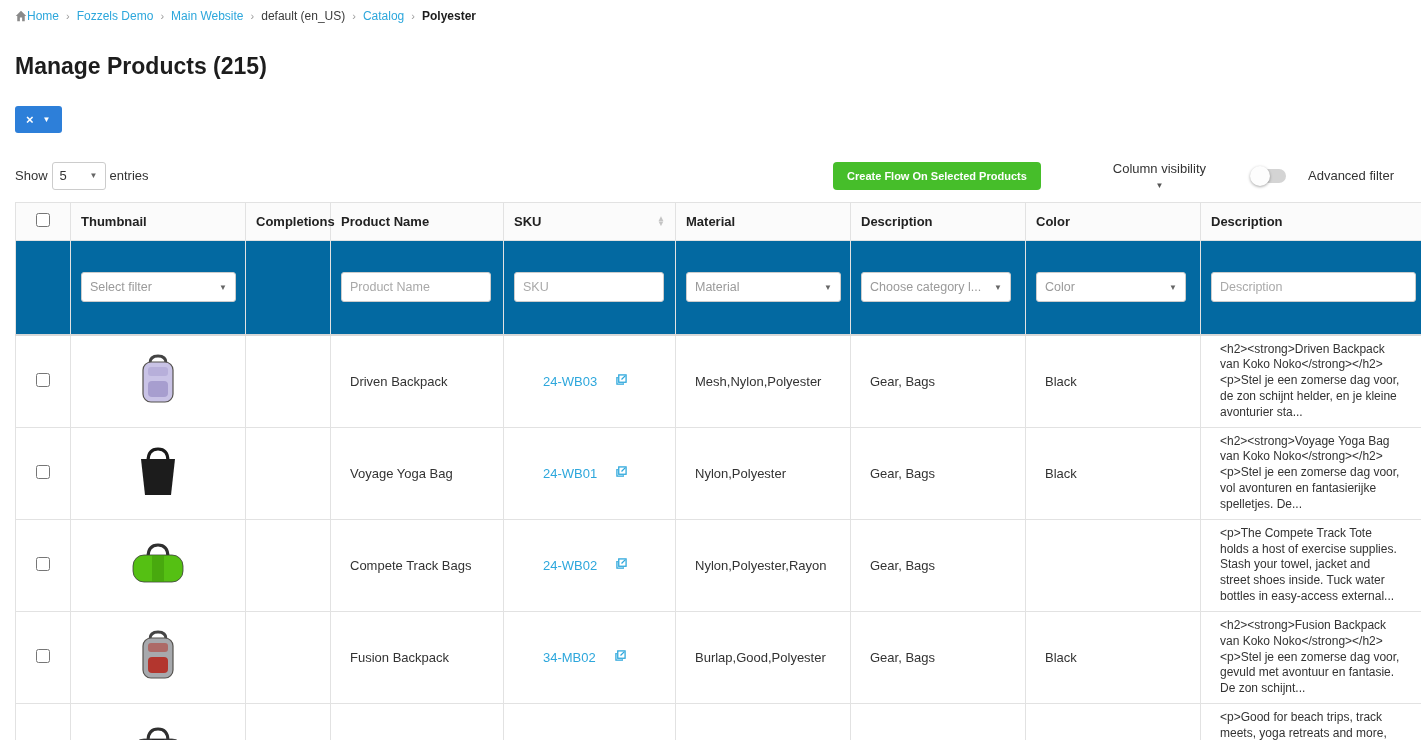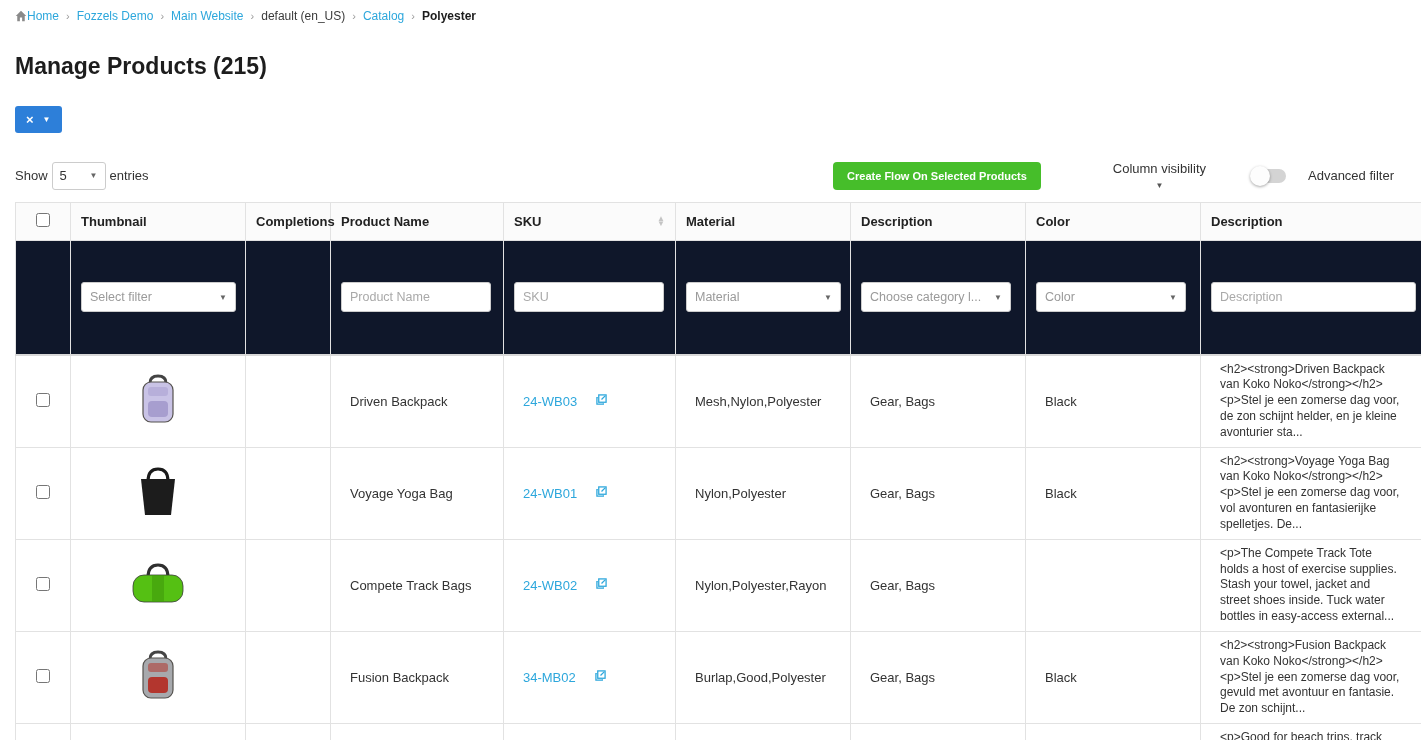--- a/index.html
+++ b/index.html
@@ -41,38 +41,38 @@
     margin-right: 22px; cursor: pointer; }
   .toggle .knob { position: absolute; left: -2px; top: -3px; width: 20px; height: 20px;
     background: #fdfdfd; border-radius: 50%; box-shadow: 0 1px 3px rgba(0,0,0,.35); }
   .advfilter { font-size: 13px; color: #333; margin-right: 12px; }
 
   
   .table-wrap { padding-left: 15px; }
   table { width: 1406px; border-collapse: collapse; table-layout: fixed; font-size: 13px; }
   th, td { border: 1px solid #e2e2e2; vertical-align: middle; text-align: left; }
   thead th { height: 38px; padding: 7px 10px; font-size: 13px; font-weight: bold; color: #222; background: #fbfbfb; }
-  .filter-row td { height: 114px; padding: 2px 10px; background: #0f172a; border-bottom: 2px solid #d8d8d8; }
+  .filter-row td { height: 94px; padding: 2px 10px; background: #0369a1; border-bottom: 2px solid #d8d8d8; }
   tbody.data td { height: 82px; padding: 6px 19px; background: #fff; }
   td.center, th.center { text-align: center; }
 
   .sort-wrap { display: flex; align-items: center; justify-content: space-between; }
   .sort-arrows { display: flex; flex-direction: column; line-height: 0.62; font-size: 8px; color: #c4c4c4; }
 
   .finput { width: 150px; height: 30px; border: 1px solid #ccc; border-radius: 3px; padding: 0 8px;
     font-size: 12.5px; color: #444; font-family: "Liberation Sans", sans-serif; }
   .finput::placeholder { color: #a9a9a9; }
   .finput.wide { width: 205px; }
   .fselect { display: flex; align-items: center; justify-content: space-between; width: 155px; height: 30px;
     border: 1px solid #ccc; border-radius: 3px; padding: 0 8px; font-size: 12.5px; color: #9a9a9a;
     background: #fff; cursor: pointer; }
   .fselect.narrow { width: 150px; text-align: center; }
 
   .thumb-cell { text-align: center; }
-  .sku-wrap { display: inline-flex; align-items: flex-start; gap: 19px; }
+  .sku-wrap { display: inline-flex; align-items: flex-start; gap: 19px; margin-left: 20px; }
   .sku-link { color: #2da7dc; text-decoration: none; cursor: pointer; }
   .desc { font-size: 12px; line-height: 1.32; color: #333; white-space: pre-line; }
   input[type="checkbox"] { width: 14px; height: 14px; cursor: pointer; }
 </style>
 </head>
 <body>
 
 <div class="breadcrumb">
   <span class="crumb link">
     <svg width="12" height="12" viewBox="0 0 16 16">

